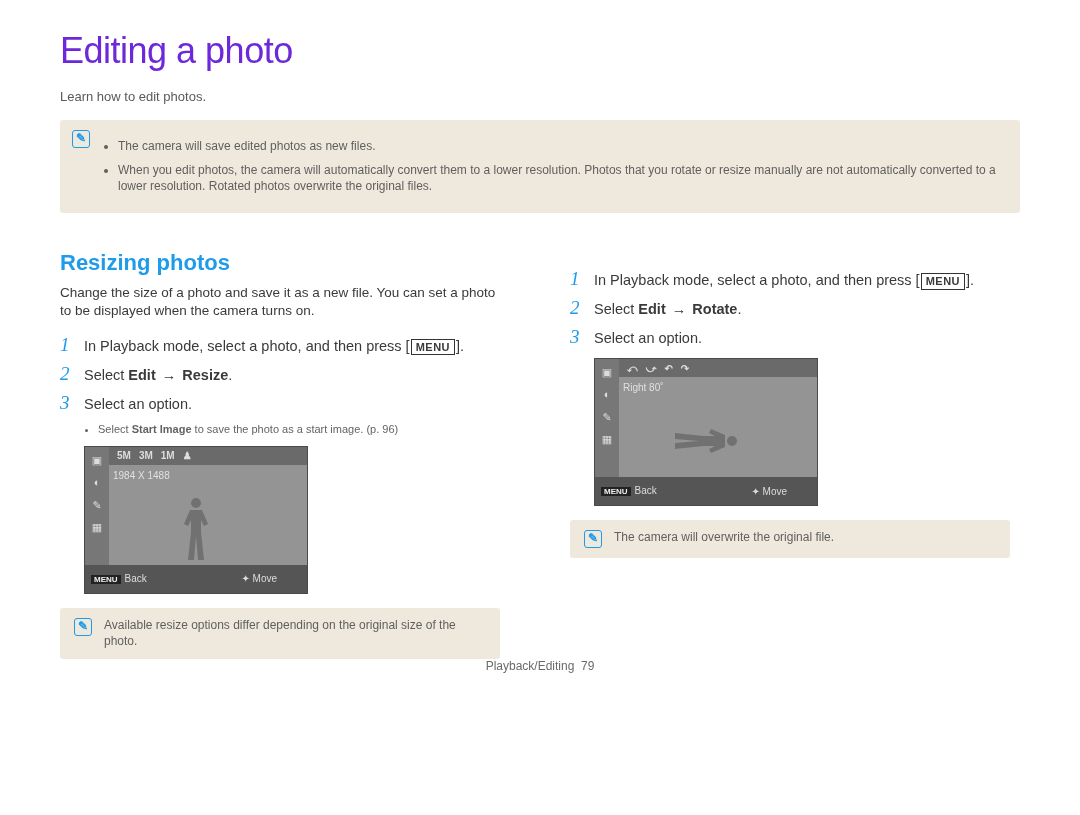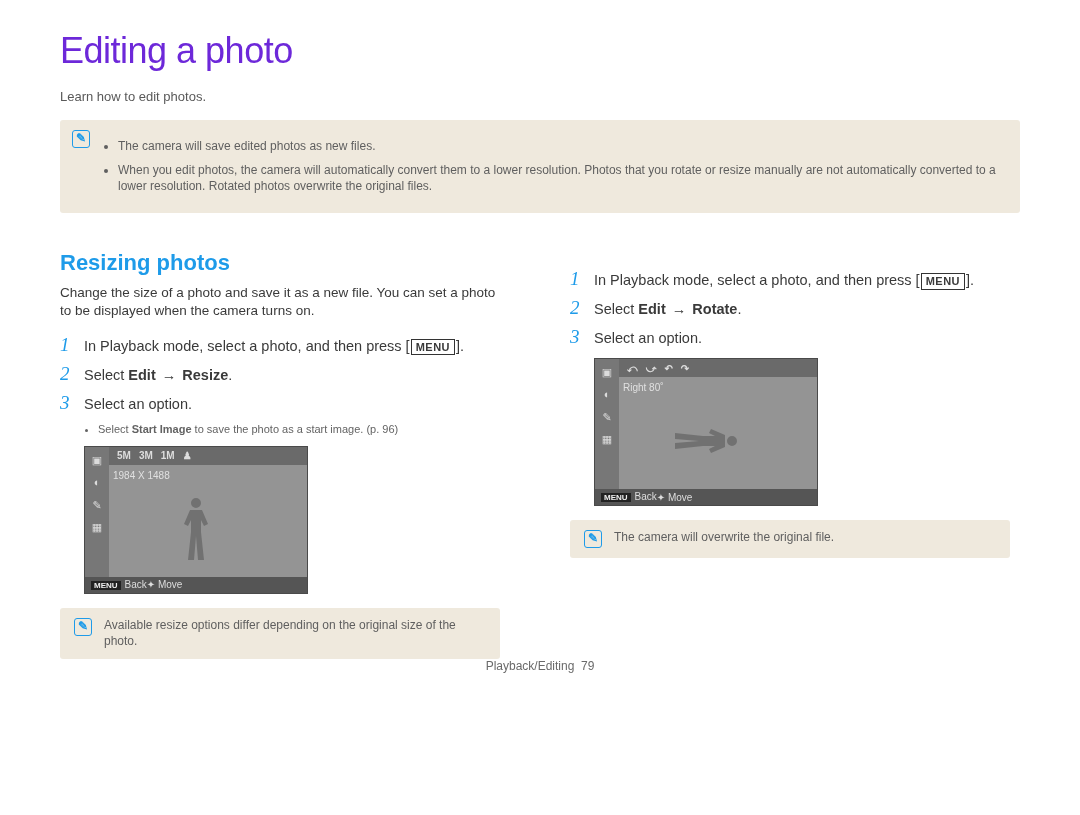--- a/index.html
+++ b/index.html
@@ -136,23 +136,23 @@
     background: #6a6a6a;
     display: flex; align-items: center; gap: 8px;
     padding-left: 8px;
     font-size: 10px; font-weight: bold; color: #ddd;
   }
   .lcd .label {
     position: absolute; left: 28px; top: 22px;
     color: #e0e0e0; font-size: 10px;
   }
   .lcd .bottombar {
-    position: absolute; left: 0; right: 0; bottom: 0; height: 16px;
+    position: absolute; left: 0; right: 0; bottom: 0; height: 28px;
     background: #555;
-    display: flex; align-items: center; justify-content: flex-start;
+    display: flex; align-items: center; justify-content: space-between;
     padding: 0 30px 0 6px;
     color: #ddd; font-size: 10px;
   }
   .lcd .bottombar .mchip {
     background: #222; color: #eee; font-size: 8px; font-weight: bold;
     padding: 0 3px; margin-right: 4px;
   }
   .lcd .figure {
     position: absolute; left: 50%; top: 42%; transform: translate(-50%, -20%);
     width: 44px; height: 70px;

